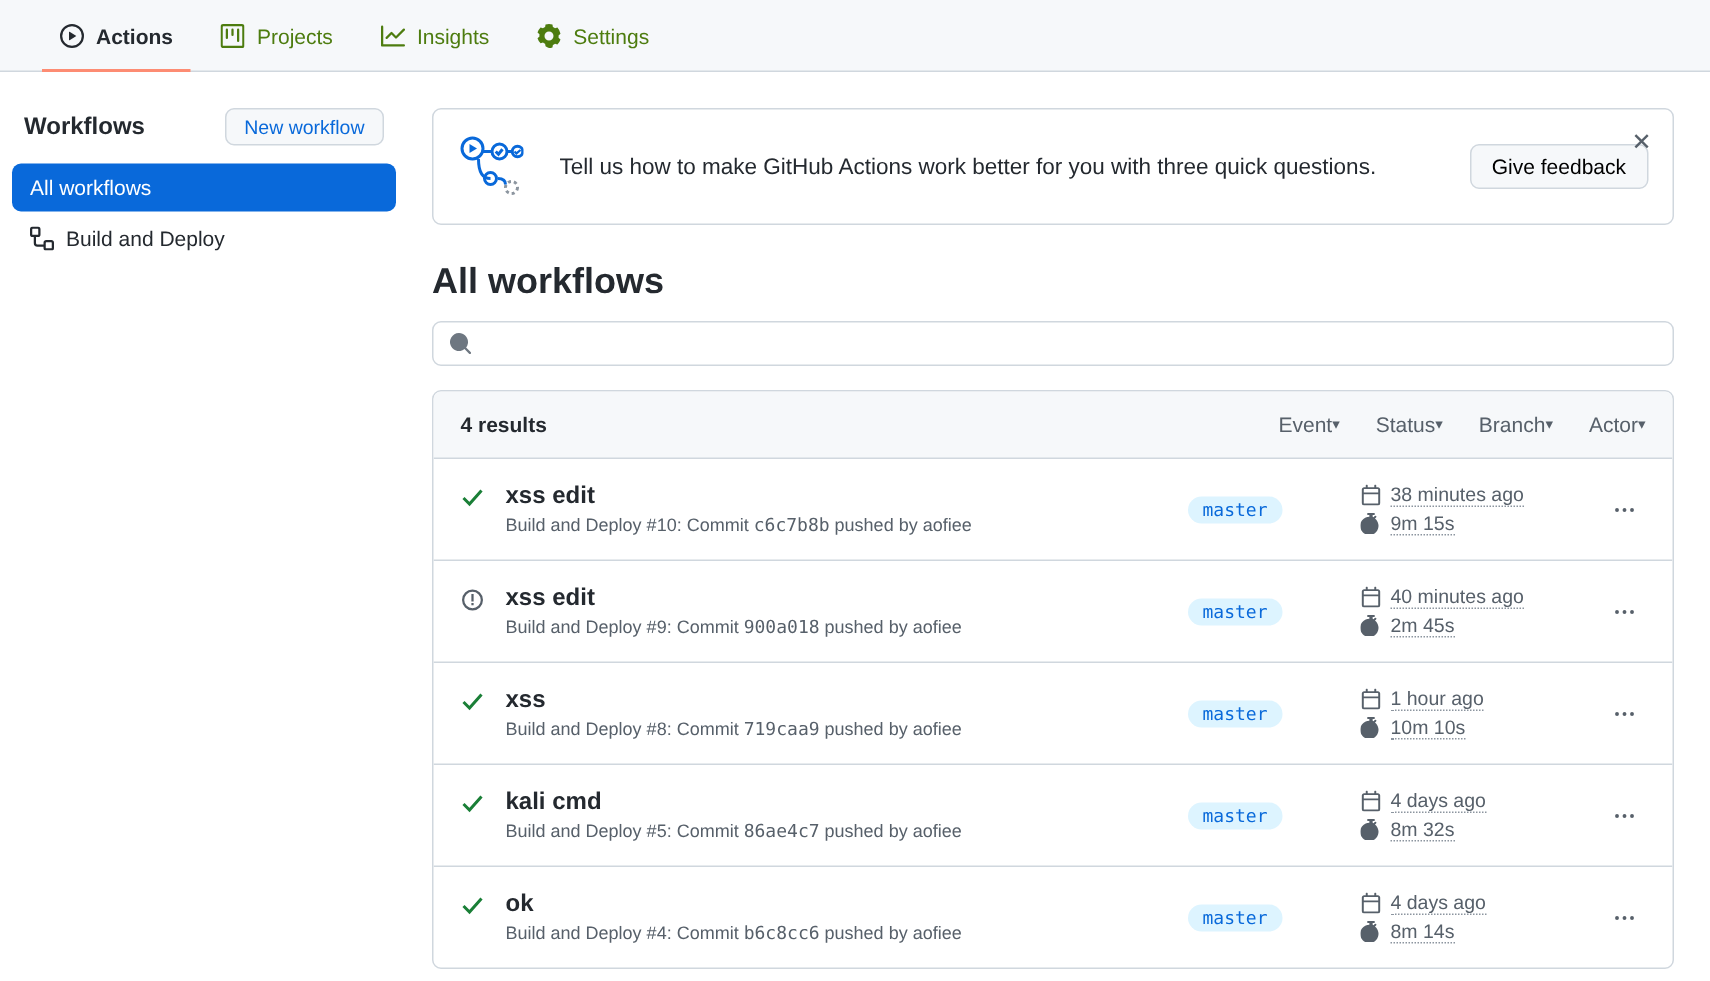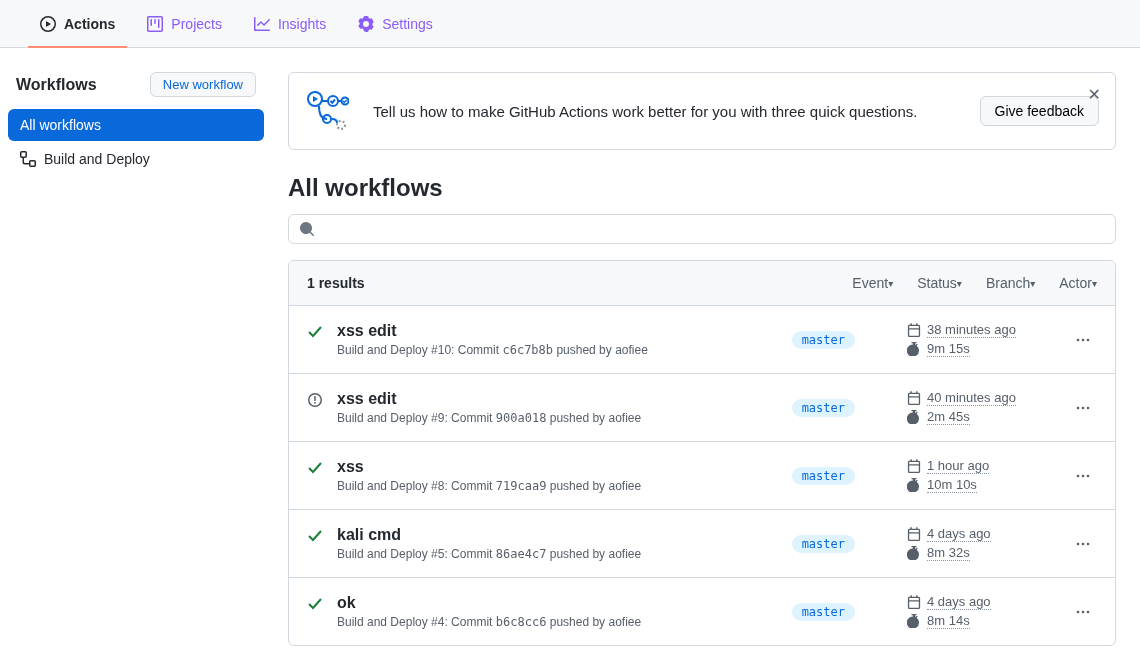--- a/index.html
+++ b/index.html
@@ -1,19 +1,19 @@
 <!DOCTYPE html>
 <html><head>
 <meta charset="utf-8">
 <style>
   * { box-sizing: border-box; margin: 0; padding: 0; }
   body { font-family: -apple-system, BlinkMacSystemFont, "Segoe UI", Helvetica, Arial, sans-serif; font-size: 14px; color: #24292f; background: #ffffff; }
 
   .topnav { display: flex; align-items: center; gap: 8px; padding: 0 28px; border-bottom: 1px solid #d0d7de; height: 48px; background:#f6f8fa; }
-  .topnav-item { display: flex; align-items: center; gap: 8px; padding: 0 12px; height: 100%; color: #8b5cf6; cursor: pointer; position: relative; }
+  .topnav-item { display: flex; align-items: center; gap: 8px; padding: 0 12px; height: 100%; color: #4d7c0f; cursor: pointer; position: relative; }
   .topnav-item.active { color: #24292f; font-weight: 600; }
   .topnav-item.active::after { content: ""; position: absolute; left: 0; right: 0; bottom: -1px; height: 2px; background: #fd8c73; }
   .topnav-item svg { fill: currentColor; }
 
   .layout { display: flex; }
   .sidebar { width: 272px; padding: 24px 8px; }
   .sidebar-header { display:flex; align-items:center; justify-content:space-between; padding: 0 8px 12px 8px;}
   .sidebar-title { font-size: 16px; font-weight: 600; }
   .new-btn { border: 1px solid #d0d7de; background: #f6f8fa; border-radius: 6px; font-size: 13px; padding: 4px 12px; color: #0969da; font-weight: 500; cursor: pointer; }
   .side-item { display: flex; align-items: center; gap: 8px; padding: 8px 12px; border-radius: 6px; margin-bottom: 2px; cursor: pointer; color:#24292f;}
@@ -125,21 +125,21 @@
     <h1 class="page-title">All workflows</h1>
 
     <div class="filter-box">
       <svg width="16" height="16" viewBox="0 0 16 16">
           <path d="M11.5 7a4.5 4.5 0 11-9 0 4.5 4.5 0 019 0zm-.82 4.74a6 6 0 111.06-1.06l3.04 3.04a.75.75 0 11-1.06 1.06l-3.04-3.04z"></path>
         </svg>
     </div>
 
     <div class="runs-box">
       <div class="runs-header">
-        <div class="results-count">1 results</div>
+        <div class="results-count">4 results</div>
         <div class="hdr-filter">
             <span>Event</span>
             <span class="caret">▾</span>
           </div>
         <div class="hdr-filter">
             <span>Status</span>
             <span class="caret">▾</span>
           </div>
         <div class="hdr-filter">
             <span>Branch</span>

